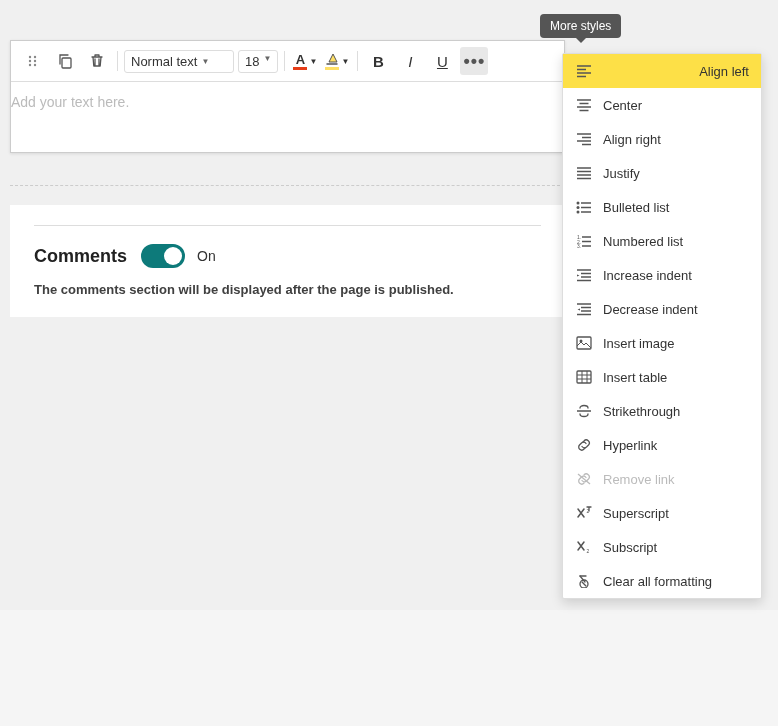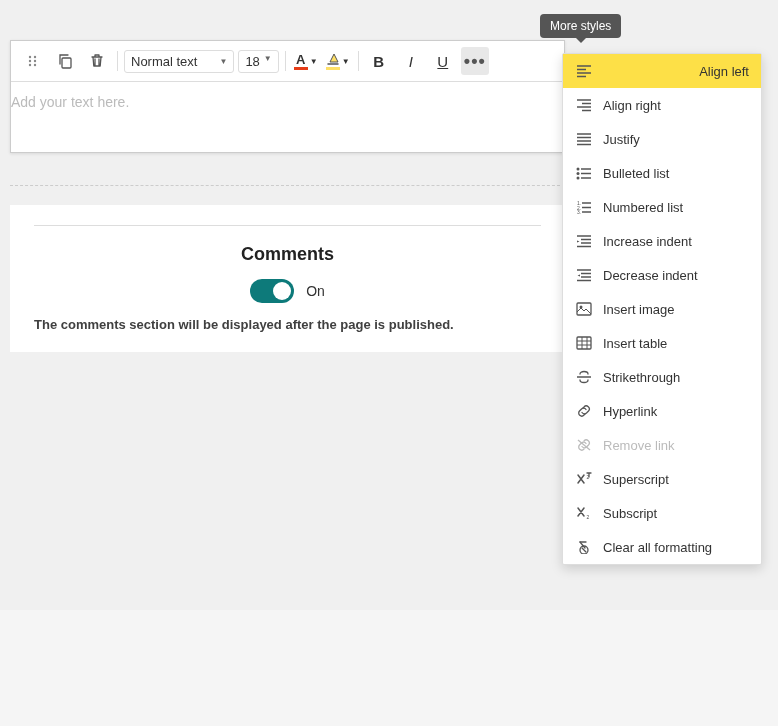--- a/index.html
+++ b/index.html
@@ -62,21 +62,21 @@
     .style-selector {
       display: flex;
       align-items: center;
       padding: 3px 6px;
       border: 1px solid #ddd;
       border-radius: 3px;
       cursor: pointer;
       font-size: 13px;
       color: #333;
       background: white;
-      gap: 22px;
+      gap: 4px;
       min-width: 110px;
     }
 
     .font-size-selector {
       display: flex;
       padding: 3px 6px;
       border: 1px solid #ddd;
       border-radius: 3px;
       cursor: pointer;
       font-size: 13px;
@@ -145,21 +145,20 @@
       border: none;
       border-top: 1px solid #ddd;
       margin-bottom: 18px;
     }
 
     .comments-row {
       display: flex;
       align-items: center;
       gap: 14px;
       margin-bottom: 14px;
-      flex-direction: column;
     }
 
     .comments-label {
       font-size: 18px;
       font-weight: 600;
       color: #222;
     }
 
     
     .toggle-container {
@@ -417,20 +416,31 @@
         <svg width="16" height="14" viewBox="0 0 16 14" fill="none">
           <line x1="1" y1="2" x2="15" y2="2" stroke="#555" stroke-width="1.5"></line>
           <line x1="1" y1="5.5" x2="10" y2="5.5" stroke="#555" stroke-width="1.5"></line>
           <line x1="1" y1="9" x2="15" y2="9" stroke="#555" stroke-width="1.5"></line>
           <line x1="1" y1="12.5" x2="10" y2="12.5" stroke="#555" stroke-width="1.5"></line>
         </svg>
       </div>
       <span>Align left</span>
     </div>
 
+    <div class="dropdown-item">
+      <div class="menu-icon">
+        <svg width="16" height="14" viewBox="0 0 16 14" fill="none">
+          <line x1="1" y1="2" x2="15" y2="2" stroke="#555" stroke-width="1.5"></line>
+          <line x1="3.5" y1="5.5" x2="12.5" y2="5.5" stroke="#555" stroke-width="1.5"></line>
+          <line x1="1" y1="9" x2="15" y2="9" stroke="#555" stroke-width="1.5"></line>
+          <line x1="3.5" y1="12.5" x2="12.5" y2="12.5" stroke="#555" stroke-width="1.5"></line>
+        </svg>
+      </div>
+      <span>Center</span>
+    </div>
 
     <div class="dropdown-item">
       <div class="menu-icon">
         <svg width="16" height="14" viewBox="0 0 16 14" fill="none">
           <line x1="1" y1="2" x2="15" y2="2" stroke="#555" stroke-width="1.5"></line>
           <line x1="6" y1="5.5" x2="15" y2="5.5" stroke="#555" stroke-width="1.5"></line>
           <line x1="1" y1="9" x2="15" y2="9" stroke="#555" stroke-width="1.5"></line>
           <line x1="6" y1="12.5" x2="15" y2="12.5" stroke="#555" stroke-width="1.5"></line>
         </svg>
       </div>

